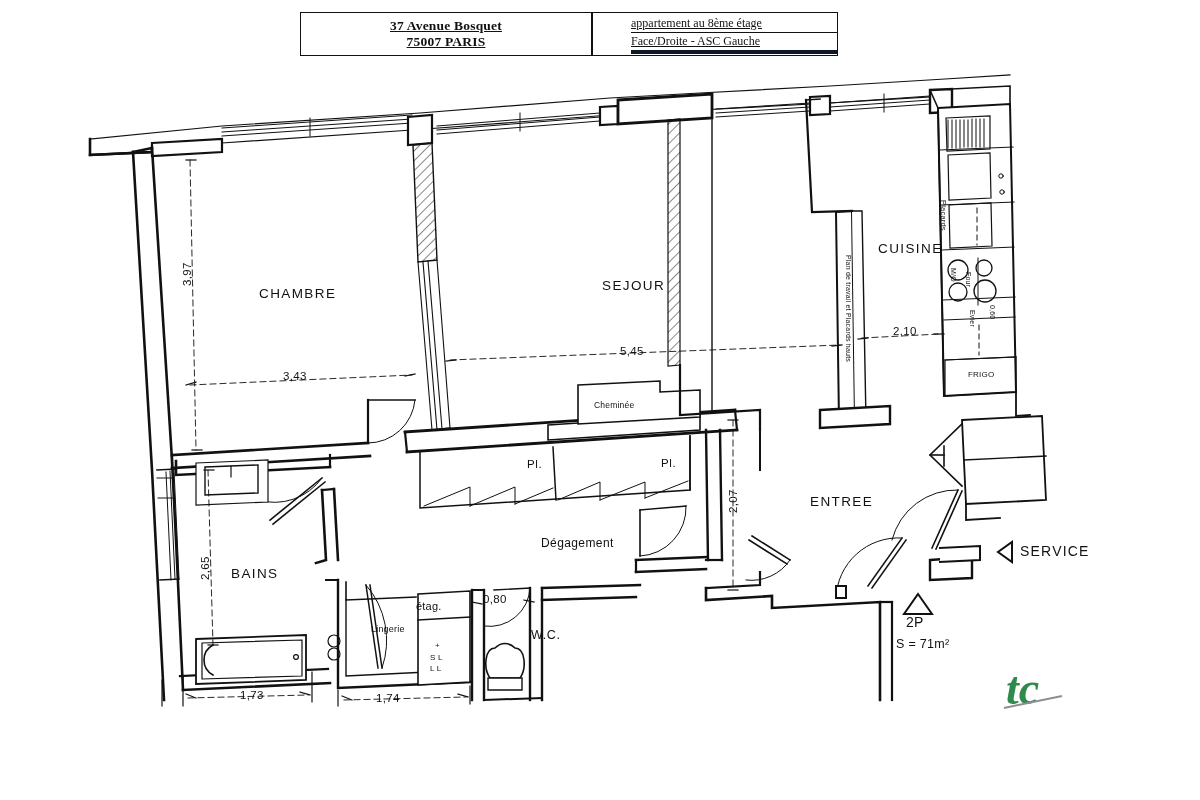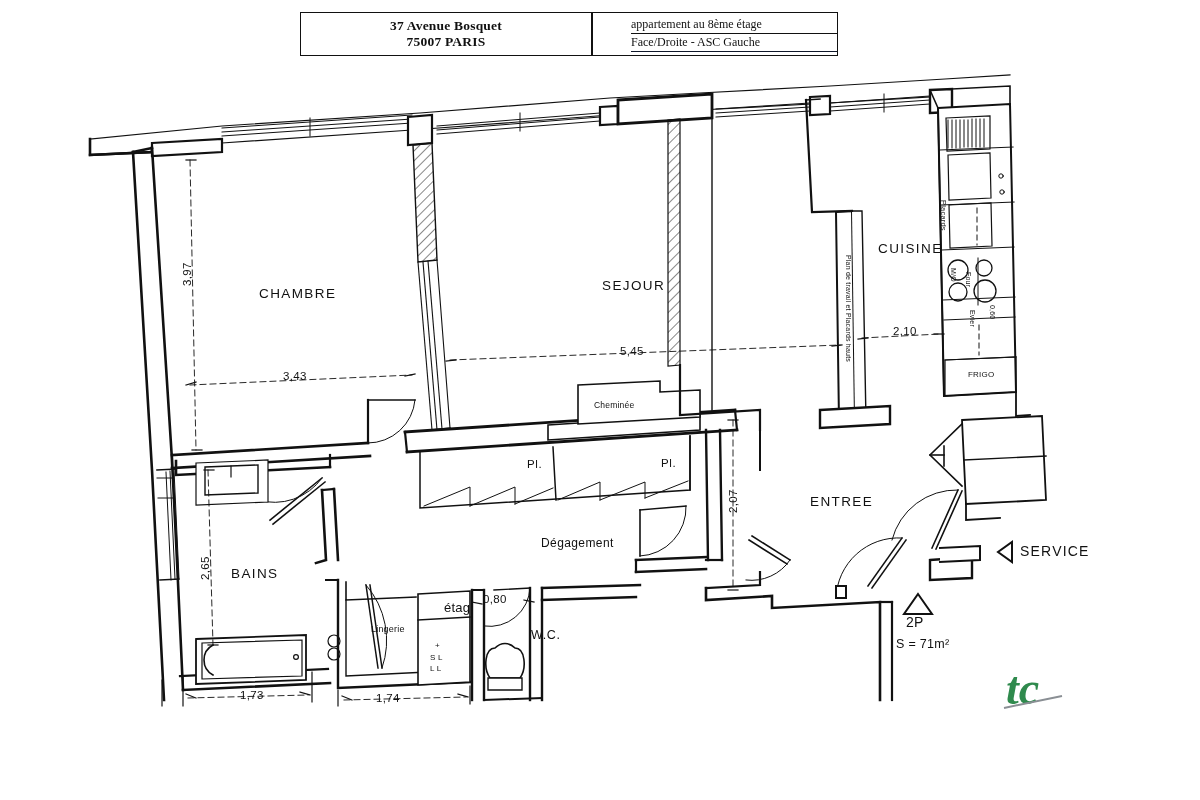--- a/index.html
+++ b/index.html
@@ -9,29 +9,29 @@
     font-family:"Liberation Sans", sans-serif;
     color:#111;
     position:relative;
   }
   #plan-root{position:relative;width:1200px;height:800px;}
 
   
   .title-block{position:absolute;top:12px;left:300px;display:flex;}
   .title-box{
     border:1.6px solid #111;background:#fff;
-    display:flex;flex-direction:column;align-items:center;justify-content:center;
+    display:flex;flex-direction:column;align-items:center;justify-content:center;text-decoration:underline;
   }
   .title-box.addr{width:290px;height:42px;}
   .title-box.info{width:240px;height:42px;align-items:flex-end;padding-left:4px;}
   .addr-line{font-weight:bold;font-size:13.5px;line-height:16px;letter-spacing:.2px;
              font-family:"Liberation Serif", serif;}
   .info-line{font-size:12px;line-height:17px;font-family:"Liberation Serif", serif;
              border-bottom:1px solid #111;width:206px;}
-  .info-line.last{border-bottom:1px solid #0f172a;}
+  .info-line.last{border-bottom:4px solid #0f172a;}
 
   
   #drawing{position:absolute;top:0;left:0;width:1200px;height:800px;}
 
   
   .lbl{position:absolute;white-space:nowrap;}
   .room{font-size:13.5px;letter-spacing:1.4px;color:#111;}
   .room.small{font-size:11px;letter-spacing:.6px;padding-left:39px;}
   .dim{font-size:11.5px;color:#111;letter-spacing:.3px;}
   .tiny{font-size:8px;letter-spacing:.2px;color:#111;}
@@ -393,21 +393,21 @@
   <div class="lbl room" style="left:878px;top:241px;">CUISINE</div>
   <div class="lbl room" style="left:810px;top:494px;">ENTREE</div>
   <div class="lbl room" style="left:231px;top:566px;">BAINS</div>
   <div class="lbl room small" style="left:502px;top:536px;font-size:12px;letter-spacing:.4px;">Dégagement</div>
   <div class="lbl room small" style="left:492px;top:628px;font-size:12.5px;letter-spacing:.6px;">W.C.</div>
   <div class="lbl tiny" style="left:371px;top:624px;font-size:9px;">Lingerie</div>
 
   <div class="lbl tiny" style="left:594px;top:400px;font-size:8.5px;">Cheminée</div>
   <div class="lbl room small" style="left:488px;top:458px;font-size:11.5px;">Pl.</div>
   <div class="lbl room small" style="left:622px;top:457px;font-size:11.5px;">Pl.</div>
-  <div class="lbl tiny" style="left:444px;top:600px;font-size:13px;">étag.</div>
+  <div class="lbl tiny" style="left:416px;top:600px;font-size:11px;">étag.</div>
   <div class="lbl tiny" style="left:430px;top:664px;font-size:8px;">L L</div>
   <div class="lbl tiny" style="left:435px;top:641px;font-size:8px;">+</div>
   <div class="lbl tiny" style="left:430px;top:653px;font-size:8px;">S L</div>
   <div class="lbl tiny" style="left:968px;top:370px;font-size:8px;">FRIGO</div>
 
   <div class="lbl tiny vert" style="left:948px;top:200px;transform:rotate(90deg);font-size:7.5px;">Placards</div>
   <div class="lbl tiny2 vert" style="left:957px;top:268px;transform:rotate(90deg);">M/O</div>
   <div class="lbl tiny2 vert" style="left:972px;top:272px;transform:rotate(90deg);">Four</div>
   <div class="lbl tiny2 vert" style="left:976px;top:310px;transform:rotate(90deg);">Evier</div>
   <div class="lbl tiny2 vert" style="left:996px;top:305px;transform:rotate(90deg);">0,60</div>

